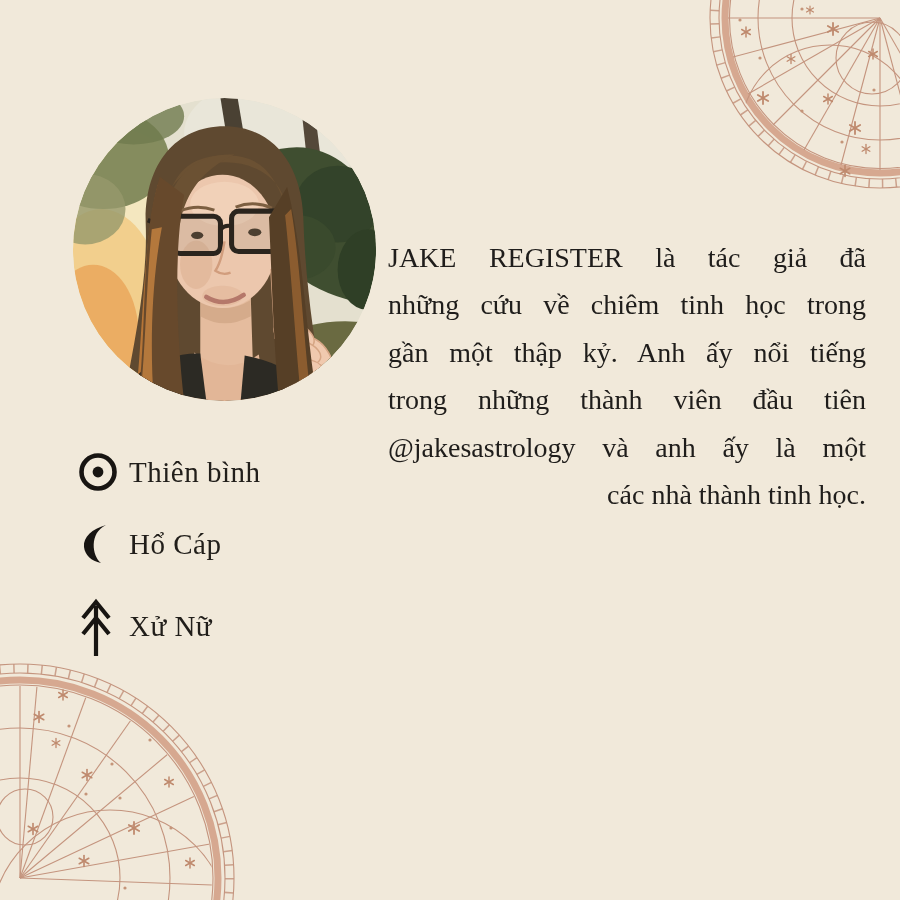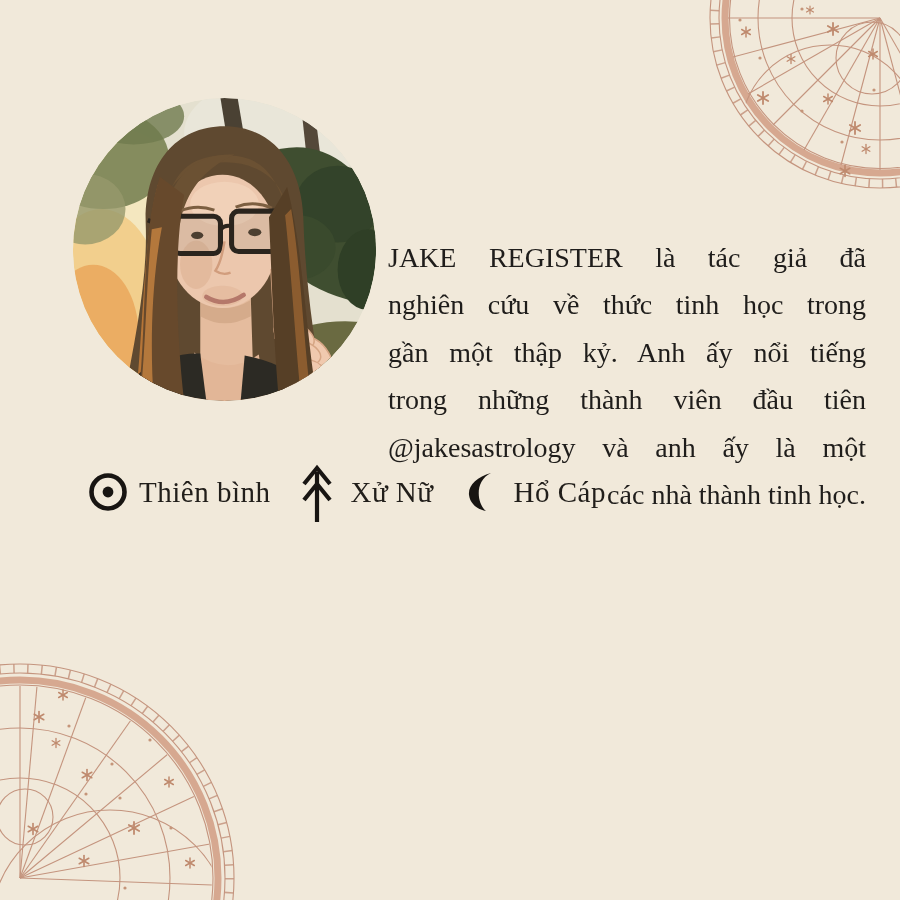--- a/index.html
+++ b/index.html
@@ -14,22 +14,22 @@
   }
   .wheel{position:absolute;pointer-events:none;}
   .wheel-tr{left:680px;top:0;}
   .wheel-bl{left:0;top:640px;}
   .photo{
     position:absolute;left:73px;top:98px;width:303px;height:303px;
     border-radius:50%;overflow:hidden;
   }
   .photo svg{display:block;}
   .signs{
-    position:absolute;left:76px;top:450px;margin:10px;padding:0;list-style:none;
-    display:flex;flex-direction:row;gap:27px;
+    position:absolute;left:76px;top:450px;margin:0;padding:0;list-style:none;
+    display:flex;flex-direction:column;gap:27px;
   }
   .sign{display:flex;align-items:center;}
   .sign-icon{width:46px;margin-right:7px;display:flex;align-items:center;}
   .sign-label{font-size:29px;color:#211e1a;letter-spacing:.5px;}
   .bio{
     position:absolute;left:388px;top:234px;width:478px;
     font-size:28px;line-height:47.4px;color:#1f1d1b;
   }
   .bio-line{
     height:47.4px;overflow:hidden;
@@ -223,42 +223,42 @@
       <span class="sign-icon">
         <svg width="44" height="44" viewBox="0 0 44 44" aria-hidden="true">
           <circle cx="22" cy="22" r="16.5" fill="none" stroke="#181512" stroke-width="4.6"></circle>
           <circle cx="22" cy="22" r="5.4" fill="#181512"></circle>
         </svg>
       </span>
       <span class="sign-label">Thiên bình</span>
     </li>
     <li class="sign">
       <span class="sign-icon">
+        <svg width="44" height="46" viewBox="0 0 44 46" aria-hidden="true">
+          <path d="M30 4 C16 8 7 16 8 26 C9 34 15 40 25 42 C16 35 13 12 30 4 Z" fill="#181512"></path>
+        </svg>
+      </span>
+      <span class="sign-label">Hổ Cáp</span>
+    </li>
+    <li class="sign">
+      <span class="sign-icon">
         <svg width="40" height="64" viewBox="0 0 40 64" aria-hidden="true">
           <g stroke="#181512" stroke-width="4.2" fill="none">
             <line x1="20" y1="62" x2="20" y2="12"></line>
             <path d="M7 24 L20 8 L33 24"></path>
             <path d="M7 40 L20 24 L33 40"></path>
           </g>
         </svg>
       </span>
       <span class="sign-label">Xử Nữ</span>
     </li>
-    <li class="sign">
-      <span class="sign-icon">
-        <svg width="44" height="46" viewBox="0 0 44 46" aria-hidden="true">
-          <path d="M30 4 C16 8 7 16 8 26 C9 34 15 40 25 42 C16 35 13 12 30 4 Z" fill="#181512"></path>
-        </svg>
-      </span>
-      <span class="sign-label">Hổ Cáp</span>
-    </li>
   </ul>
 
   <div class="bio">
     <div class="bio-line">JAKE REGISTER là tác giả đã</div>
-    <div class="bio-line">nghiên cứu về thức tinh học trong</div>
+    <div class="bio-line">những cứu về chiêm tinh học trong</div>
     <div class="bio-line">gần một thập kỷ. Anh ấy nổi tiếng</div>
     <div class="bio-line">trong những thành viên đầu tiên</div>
     <div class="bio-line">@jakesastrology và anh ấy là một</div>
     <div class="bio-line last">các nhà thành tinh học.</div>
   </div>
 
 </div>
 
 </body></html>

